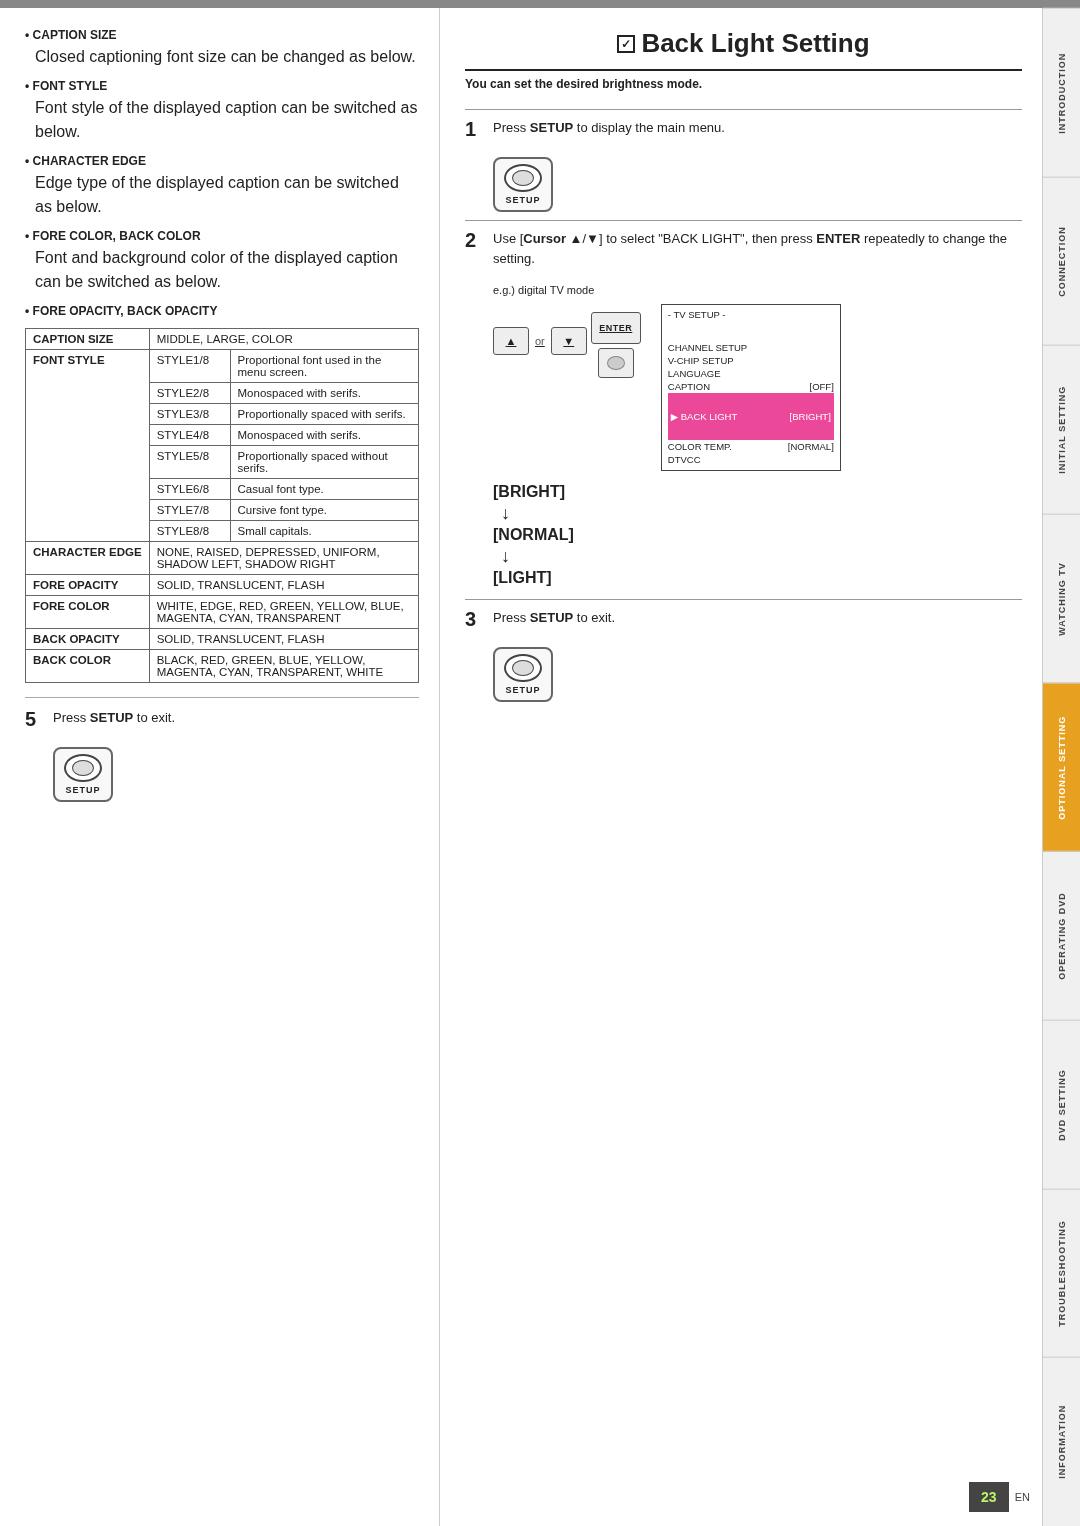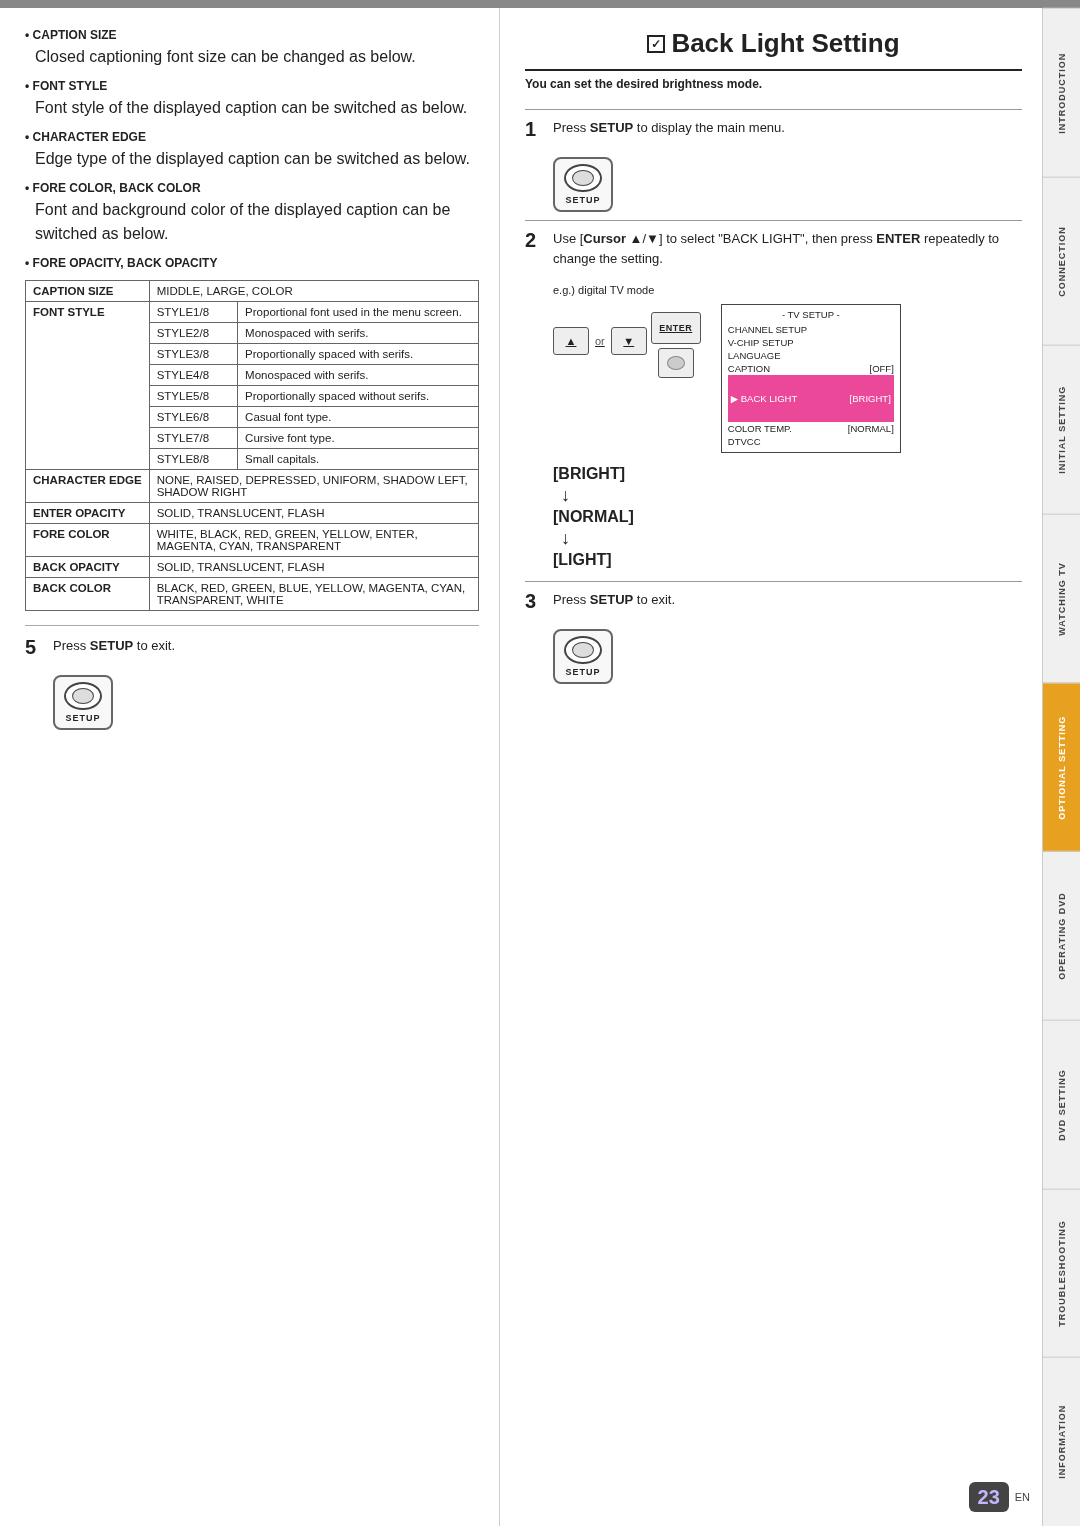--- a/index.html
+++ b/index.html
@@ -59,21 +59,21 @@
       position: absolute;
       left: 0;
       top: 8px;
       right: 38px;
       bottom: 0;
       display: flex;
     }
 
     
     .left-col {
-      width: 500px;
+      width: 440px;
       padding: 20px 20px 20px 25px;
       border-right: 1px solid #ccc;
     }
 
     
     .right-col {
       flex: 1;
       padding: 20px 20px 20px 25px;
     }
 
@@ -216,23 +216,23 @@
 
     
     .tv-menu-box {
       border: 1px solid #444;
       background: #fff;
       font-size: 9.5px;
       min-width: 180px;
       padding: 4px 6px;
     }
     .tv-menu-box .menu-title {
-      text-align: center;
+      text-align: left;
       font-size: 9.5px;
-      margin-bottom: 3px;
+      margin-bottom: 21px;
     }
     .tv-menu-row {
       display: flex;
       justify-content: space-between;
       padding: 1px 0;
       font-size: 9.5px;
     }
     .tv-menu-row.highlighted {
       background: #ec4899;
       color: #fff;
@@ -316,29 +316,28 @@
     .page-number-area {
       position: absolute;
       bottom: 14px;
       right: 50px;
       display: flex;
       align-items: center;
       gap: 6px;
     }
     .page-num-box {
       background: #444;
-      color: #c4b5fd;
-      font-size: 20px;
+      color: #bef264;
+      font-size: 14px;
       font-weight: bold;
       width: 40px;
       height: 30px;
       display: flex;
       align-items: center;
       justify-content: center;
-      border-radius: 6px;
     }
     .page-en {
       font-size: 11px;
       color: #444;
     }
 
     
     .step5-area {
       margin-top: 14px;
     }
@@ -429,26 +428,26 @@
       <tr>
         <td>STYLE8/8</td>
         <td>Small capitals.</td>
       </tr>
 
       <tr>
         <td class="col-label">CHARACTER EDGE</td>
         <td colspan="2">NONE, RAISED, DEPRESSED, UNIFORM, SHADOW LEFT, SHADOW RIGHT</td>
       </tr>
       <tr>
-        <td class="col-label">ENTER OPACITY</td>
+        <td class="col-label">FORE OPACITY</td>
         <td colspan="2">SOLID, TRANSLUCENT, FLASH</td>
       </tr>
       <tr>
         <td class="col-label">FORE COLOR</td>
-        <td colspan="2">WHITE, BLACK, RED, GREEN, YELLOW, ENTER, MAGENTA, CYAN, TRANSPARENT</td>
+        <td colspan="2">WHITE, EDGE, RED, GREEN, YELLOW, BLUE, MAGENTA, CYAN, TRANSPARENT</td>
       </tr>
       <tr>
         <td class="col-label">BACK OPACITY</td>
         <td colspan="2">SOLID, TRANSLUCENT, FLASH</td>
       </tr>
       <tr>
         <td class="col-label">BACK COLOR</td>
         <td colspan="2">BLACK, RED, GREEN, BLUE, YELLOW, MAGENTA, CYAN, TRANSPARENT, WHITE</td>
       </tr>
     </tbody>

